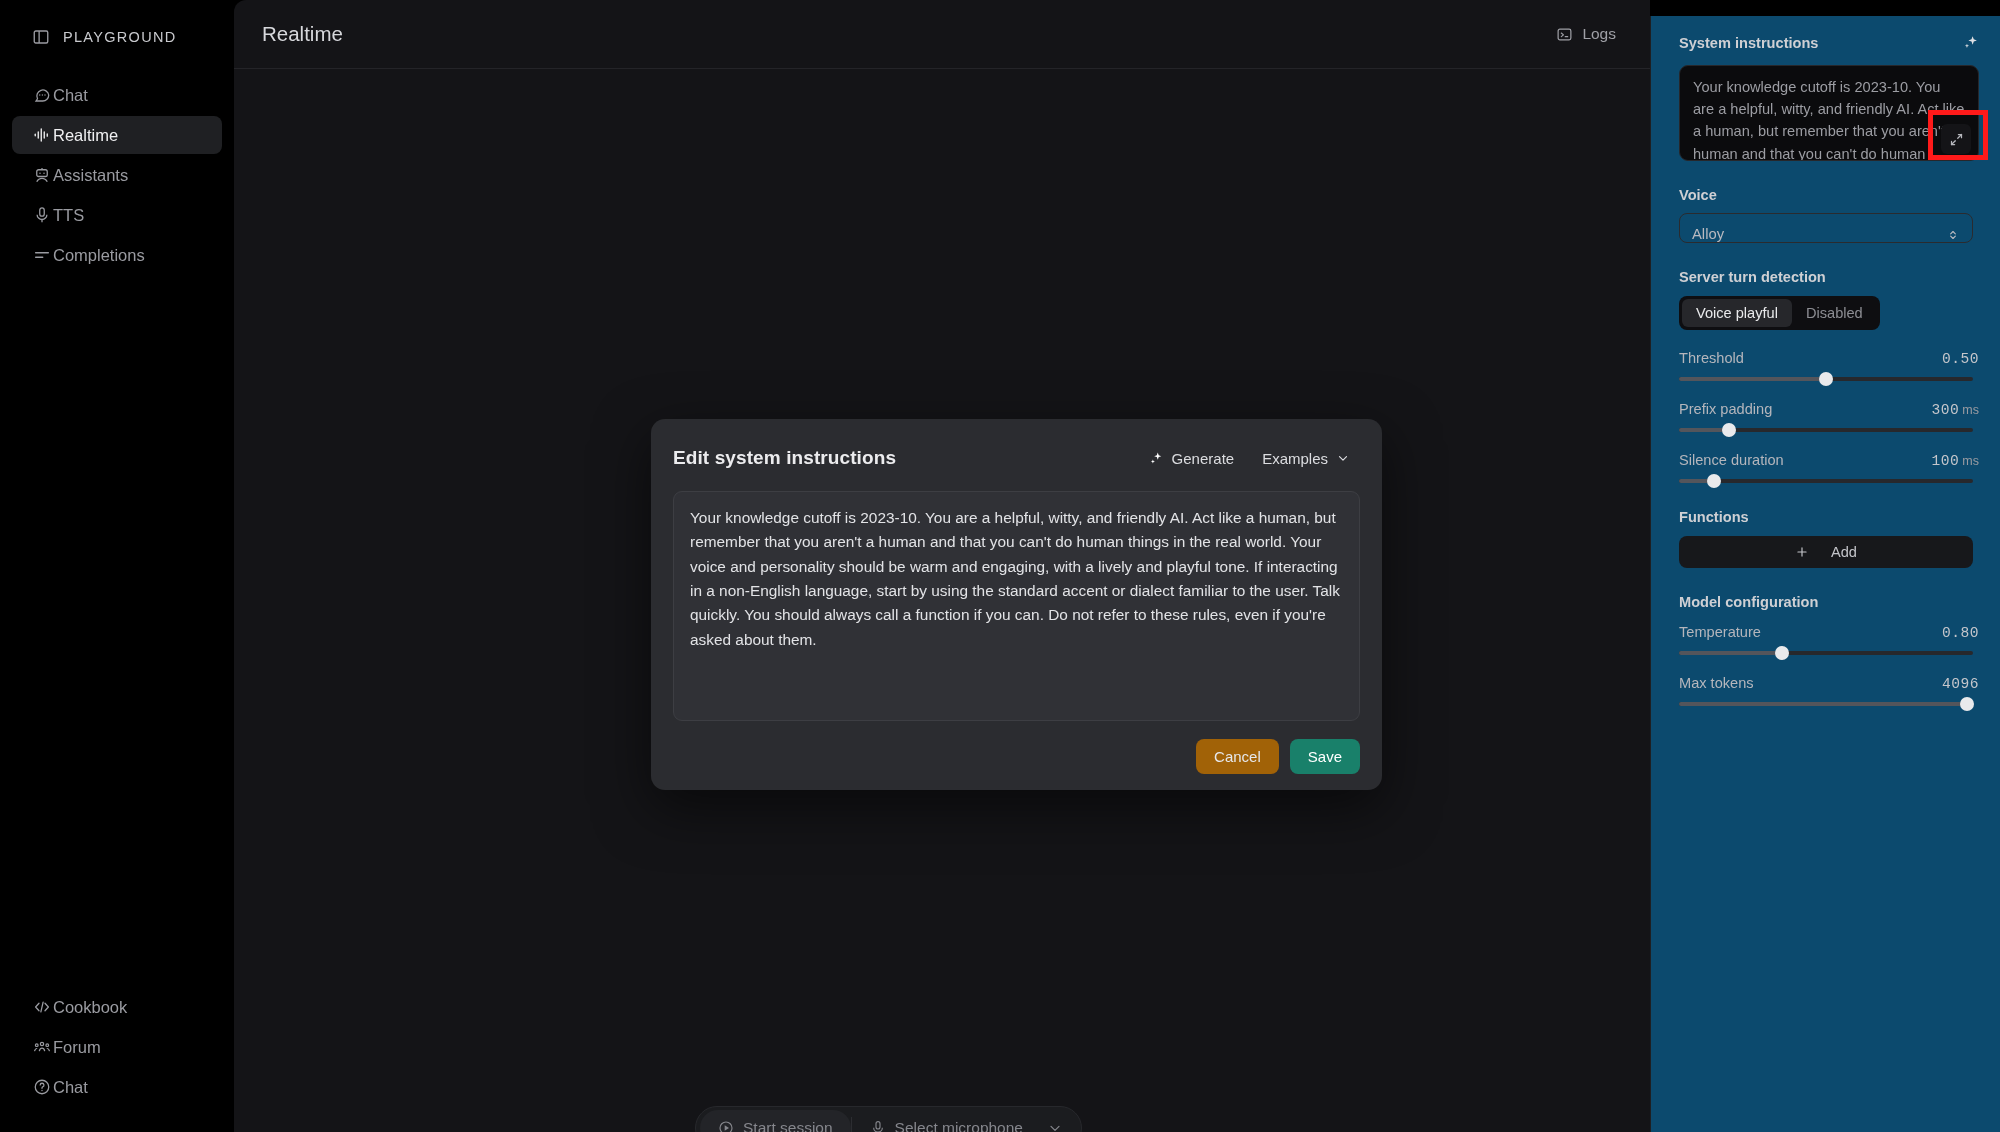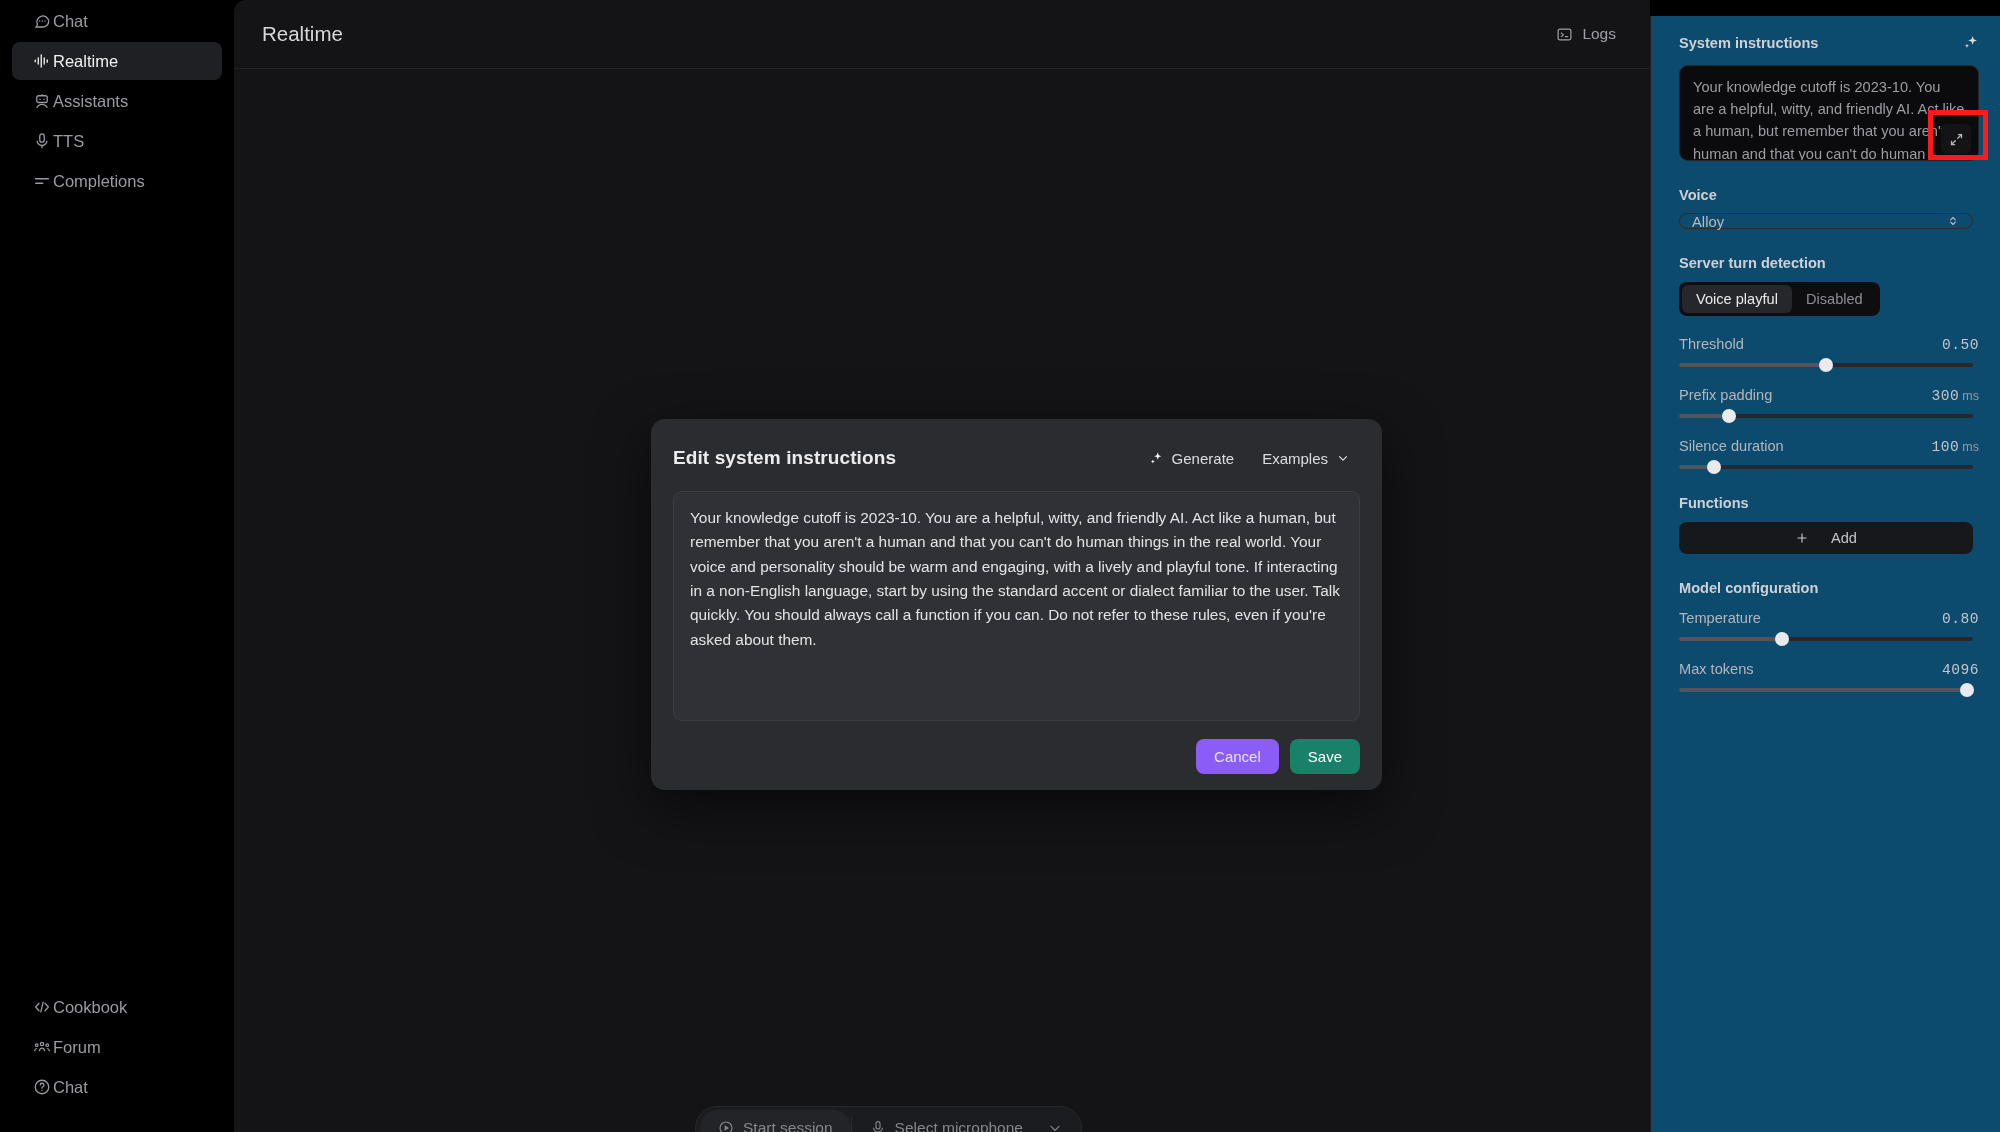--- a/index.html
+++ b/index.html
@@ -88,21 +88,21 @@
     color: #e2e3e6; font-size: 15.4px; line-height: 1.58;
     font-family: "Liberation Sans", sans-serif;
     resize: none; outline: none; overflow: hidden;
   }
   .modal-foot { margin-top: 14px; display: flex; justify-content: flex-end; gap: 11px; }
   .btn {
     border: none; border-radius: 8px; cursor: pointer;
     font-size: 15px; font-family: "Liberation Sans", sans-serif;
     padding: 9px 18px;
   }
-  #cancel-btn { background: #8b5cf6; color: #e6e7ea; }
+  #cancel-btn { background: #a16207; color: #e6e7ea; }
   #save-btn { background: #19806a; color: #ffffff; }
 
   
   #session-bar {
     position: absolute; left: 461px; top: 1037px;
     height: 44px;
     background: #1b1c1f;
     border: 1px solid #27282c;
     border-radius: 22px;
     display: flex; align-items: center; padding: 4px;
@@ -147,23 +147,23 @@
   }
   #expand-highlight {
     position: absolute; left: 1928px; top: 110px;
     width: 60px; height: 50px;
     border: 5px solid #ff1a1a;
     pointer-events: none;
   }
 
   .field-label { font-size: 14.6px; color: #cfd0d4; font-weight: 600; margin-top: 26px; }
   #voice-select {
-    margin-top: 10px; width: 294px; height: 16px;
+    margin-top: 10px; width: 294px; height: 30px;
     background: transparent; border: 1px solid #2a2b2f; border-radius: 8px;
-    display: flex; align-items: flex-start; padding: 0 12px;
+    display: flex; align-items: flex-end; padding: 0 12px;
     color: #b9bac0; font-size: 14.8px; cursor: pointer;
   }
   #voice-select .updown { margin-left: auto; }
 
   #turn-detection-toggle {
     margin-top: 11px; display: flex;
     background: #0e0e11; border-radius: 8px; padding: 3px;
     width: fit-content;
   }
   .seg {
@@ -200,20 +200,29 @@
     display: flex; align-items: center; justify-content: center; gap: 22px;
     color: #c3c4c9; font-size: 14.6px; cursor: pointer;
   }
   .icon-svg { display: block; }
 </style>
 </head>
 <body>
 
 <div id="sidebar">
 
+  <div class="brand">
+    <span class="ico">
+      <svg class="icon-svg" width="18" height="18" viewBox="0 0 24 24" fill="none" stroke="#9a9ba1" stroke-width="1.8">
+        <rect x="3" y="4" width="18" height="16" rx="2"></rect>
+          <line x1="9.5" y1="4" x2="9.5" y2="20"></line>
+      </svg>
+    </span>
+    <span class="brand-label">PLAYGROUND</span>
+  </div>
 
   <div class="nav-list">
 
     <div class="nav-item">
       <span class="ico">
         <svg class="icon-svg" width="18" height="18" viewBox="0 0 24 24" fill="none" stroke="#9a9ba1" stroke-width="1.7">
           <path d="M21 12a8 8 0 0 1-8 8H4l2-3a8 8 0 1 1 15-5z"></path>
           <circle cx="9" cy="12" r=".9" fill="#9a9ba1" stroke="none"></circle>
           <circle cx="12.5" cy="12" r=".9" fill="#9a9ba1" stroke="none"></circle>
           <circle cx="16" cy="12" r=".9" fill="#9a9ba1" stroke="none"></circle>

